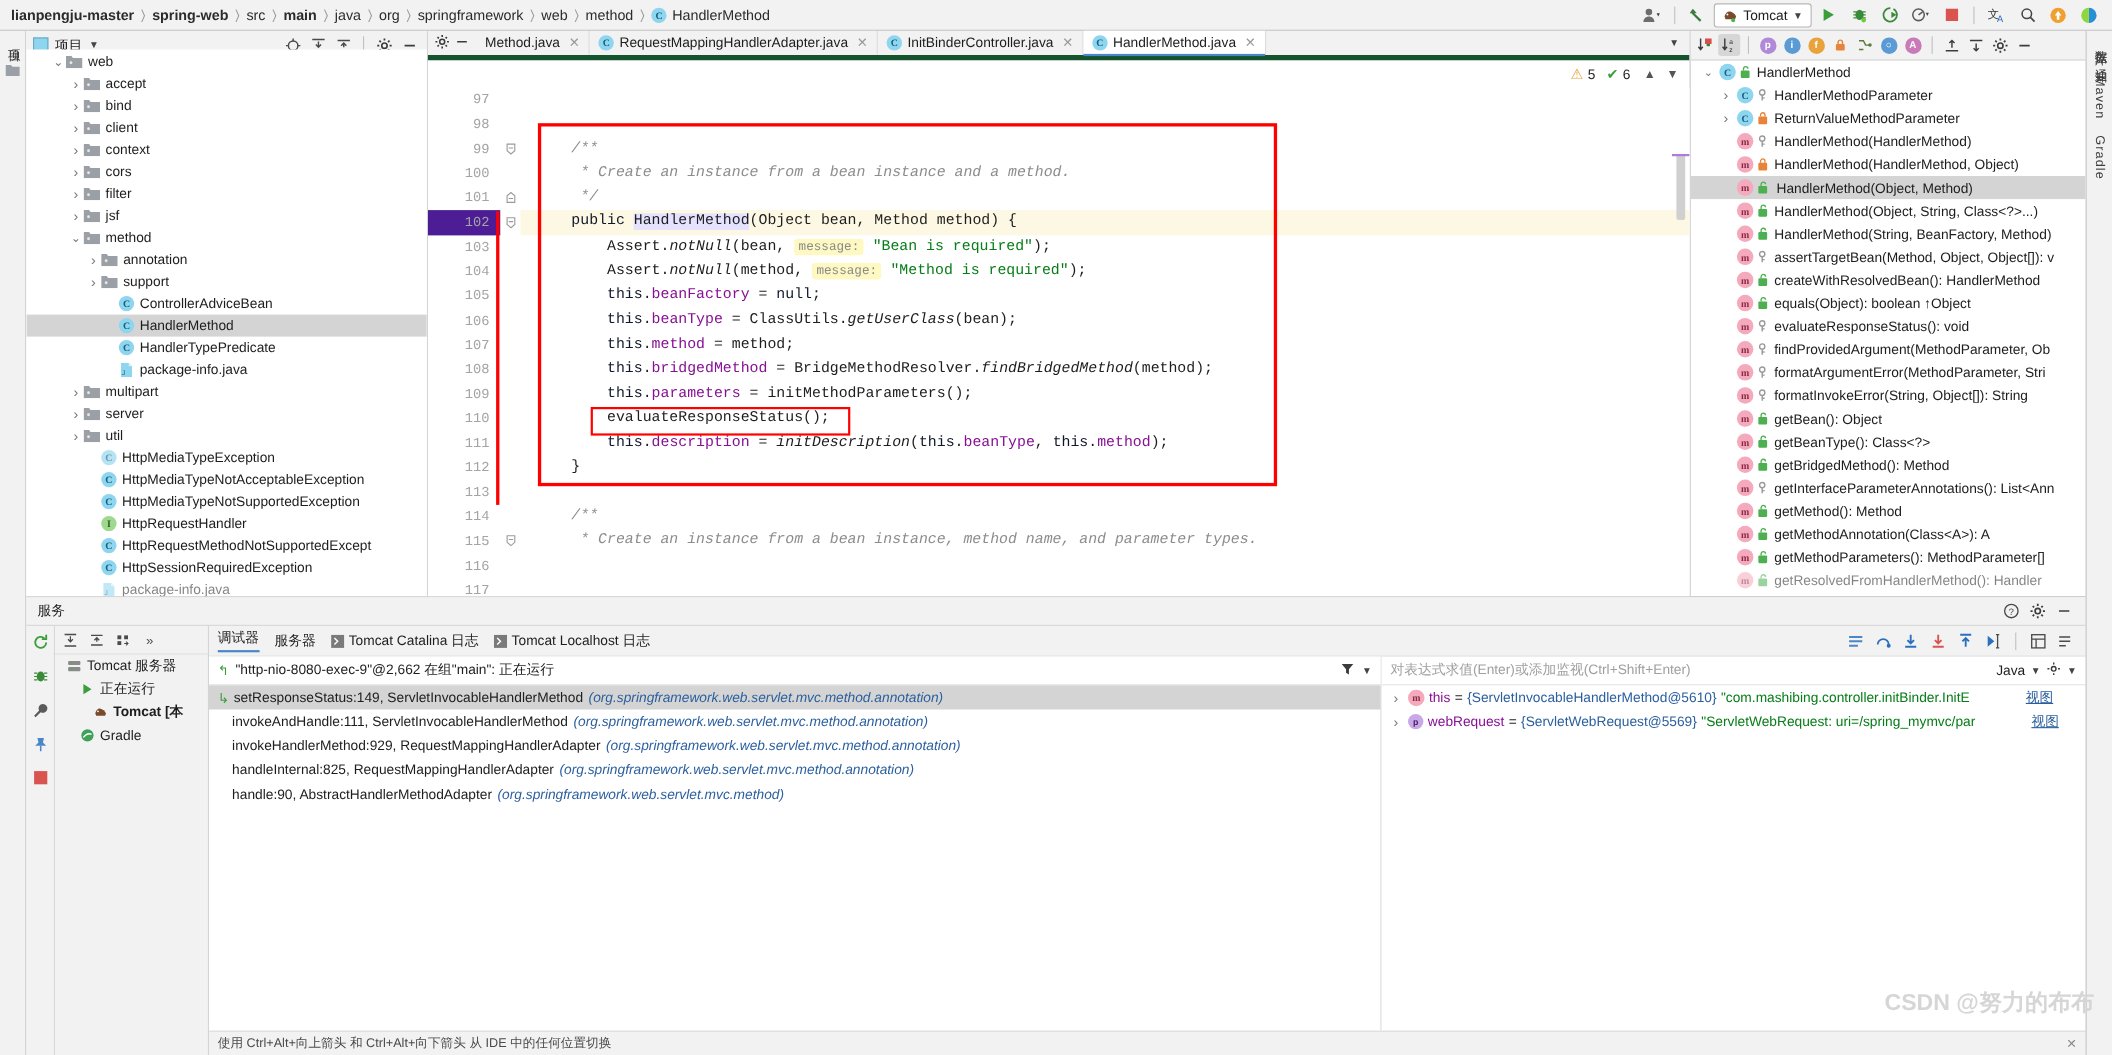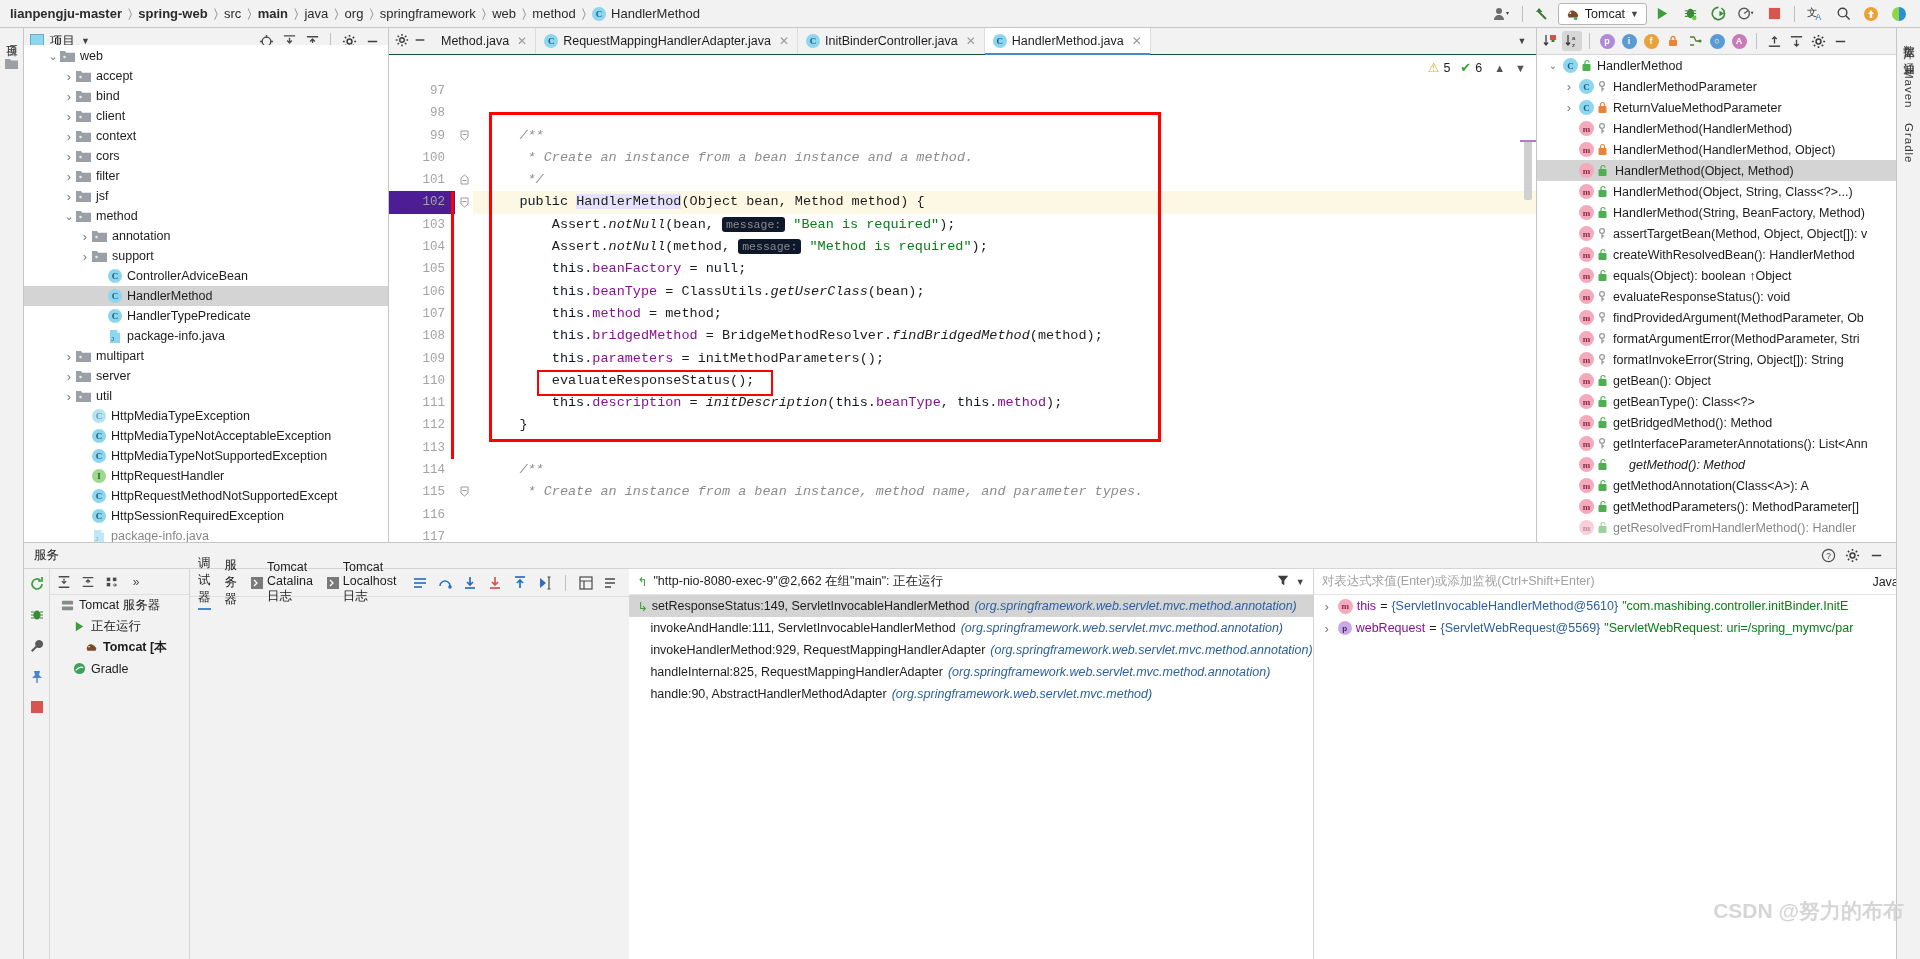--- a/index.html
+++ b/index.html
@@ -59,21 +59,21 @@
   .hicon { width: 20px; height: 20px; display: flex; align-items: center; justify-content: center; cursor: pointer; color: #4a4a4a; }
   .tree { flex: 1; overflow: hidden; padding-top: 1px; position: relative; background: #fff; }
   .trow { height: 20px; display: flex; align-items: center; font-size: 12.5px; white-space: nowrap; cursor: pointer; }
   .trow.sel { background: #d4d4d4; }
   .chev { width: 14px; text-align: center; color: #7a7a7a; font-size: 10px; flex: none; }
   .folder { width: 15px; height: 12px; margin-right: 5px; flex: none; position: relative;}
   .folder svg { display:block; }
 
   
   .editor-col { flex: 1; display: flex; flex-direction: column; min-width: 0; background: #fff; }
-  .tabbar { height: 27px; display: flex; align-items: stretch; background: #f2f2f2; border-bottom: 1px solid #14532d; flex: none; }
+  .tabbar { height: 27px; display: flex; align-items: stretch; background: #f2f2f2; border-bottom: 5px solid #14532d; flex: none; }
   .tab { display: flex; align-items: center; gap: 5px; padding: 0 8px; font-size: 12.5px; border-right: 1px solid #dcdcdc; cursor: pointer; white-space: nowrap; position: relative; }
   .tab.active { background: #fff; }
   .tab.active::after { content:''; position: absolute; left:0; right:0; bottom:-1px; height:2px; background:#4a86c8; }
   .tabx { color: #999; font-size: 12px; margin-left: 3px; }
   .tabbar-right { margin-left: auto; display: flex; align-items: center; padding: 0 4px; gap: 2px; }
 
   .inspect-strip { height: 25px; display: flex; align-items: center; justify-content: flex-end; padding-right: 10px; gap: 4px; font-size: 12.5px; background: #fff; flex:none;}
   .warn-tri { color: #e8a33d; font-size: 13px; }
   .code-area { flex: 1; display: flex; position: relative; overflow: hidden; background: #fff; }
   .gutter { width: 66px; background: #fff; flex: none; position: relative; }
@@ -84,21 +84,21 @@
   .code { flex: 1; position: relative; overflow: hidden; font-family: "Liberation Mono", monospace; font-size: 13.5px; }
   .cl { height: 22.3px; line-height: 22.3px; white-space: pre; padding-left: 14px; }
   .cl.cur { background: #fdf8e3; }
   .kw { color: #0f172a; }
   .cls { color: #1d1d1d; }
   .fld { color: #871094; }
   .str { color: #067d17; }
   .cmt { color: #8c8c8c; font-style: italic; }
   .mtd { color: #1d1d1d; font-style: italic; }
   .hl-type { background: #e4e2ff; }
-  .hint { background:#0f172a; color:#8a8a8a; font-size:11.5px; padding:1px 4px; border-radius:3px; font-style:normal;}
+  .hint { background:#fef9c3; color:#8a8a8a; font-size:11.5px; padding:1px 4px; border-radius:3px; font-style:normal;}
   .anno { color:#8c8c8c; font-style:italic; text-decoration:underline;}
   .redbox { position: absolute; border: 3px solid #ff0000; pointer-events: none; }
   .scroll-thumb { position:absolute; background:#d0d0d0; border-radius:2px;}
   .mark-purple { position:absolute; height:2px; background:#b07ad6;}
 
   
   .struct-panel { width: 360px; background: #fff; border-left: 1px solid #c6c6c6; display: flex; flex-direction: column; flex:none;}
   .struct-toolbar { height: 27px; display: flex; align-items: center; gap: 2px; background: #f2f2f2; border-bottom: 1px solid #d4d4d4; padding: 0 3px; flex:none;}
   .sbtn { width: 20px; height: 20px; display: flex; align-items: center; justify-content: center; cursor: pointer; border-radius: 3px; font-size: 11px;}
   .sbtn.on { background: #d6d6d6; }
@@ -112,21 +112,21 @@
 
   
   .services { height: 417px; display: flex; flex-direction: column; background: #f2f2f2; border-top: 1px solid #c6c6c6; flex:none;}
   .svc-head { height: 26px; display: flex; align-items: center; padding: 0 10px; font-size: 12.5px; border-bottom: 1px solid #d4d4d4; background:#f2f2f2;}
   .svc-head-right { margin-left:auto; display:flex; align-items:center; gap:4px;}
   .svc-body { flex: 1; display: flex; min-height: 0; }
   .svc-rail { width: 26px; background: #f2f2f2; display: flex; flex-direction: column; align-items: center; gap: 12px; padding-top: 7px; border-right:1px solid #d8d8d8;}
   .svc-left { width: 140px; background: #f2f2f2; border-right: 1px solid #d4d4d4; }
   .svc-tools { height:26px; display:flex; align-items:center; gap:4px; padding:0 4px; border-bottom:1px solid #e0e0e0;}
   .svc-item { height: 21px; display: flex; align-items: center; gap: 5px; font-size: 12.5px; padding-left: 6px; cursor:pointer; white-space:nowrap;}
-  .svc-main { flex: 1; display: flex; min-width: 0; }
+  .svc-main { flex: 1; display: flex; flex-direction: column; min-width: 0; }
   .dbg-tabs { height: 28px; display: flex; align-items: center; gap: 14px; padding: 0 8px; background: #f2f2f2; border-bottom:1px solid #dedede;}
   .dtab { font-size: 12.5px; cursor: pointer; display:flex; align-items:center; gap:4px;}
   .dtab.active { font-weight: normal; border-bottom: 2px solid #4a86c8; padding-bottom: 2px;}
   .dtools { margin-left:auto; display:flex; align-items:center; gap:5px;}
   .frames-split { flex: 1; display: flex; min-height: 0; }
   .frames { flex: 1; background: #fff; border-right: 1px solid #d4d4d4; display:flex; flex-direction:column; min-width:0;}
   .frames-head { height: 26px; display: flex; align-items: center; padding: 0 8px; gap:6px; font-size: 12.5px; border-bottom:1px solid #e4e4e4; background:#fff;}
   .frames-head-right{margin-left:auto;display:flex;gap:6px;align-items:center;}
   .frame-row { height: 22px; display: flex; align-items: center; font-size: 12.5px; padding-left: 8px; white-space: nowrap; cursor:pointer;}
   .frame-row.sel { background: #d4d4d4; }
@@ -935,21 +935,21 @@
               <span style="margin-left: 2px;">getInterfaceParameterAnnotations(): List&lt;Ann</span>
             </div>
             <div class="srow">
               <span style="width: 22px; flex: 0 0 auto;"></span>
               <span class="chev"></span>
               <span class="micon">m</span>
               <span class="vis"><svg width="11" height="13" viewBox="0 0 11 13">
                   <rect x="1.5" y="5" width="8" height="7" rx="1" fill="#4caf50"></rect>
                   <path d="M4 5V3.5a2 2 0 0 1 4 0" stroke="#4caf50" stroke-width="1.2" fill="none"></path>
                 </svg></span>
-              <span style="margin-left: 18px; font-style: italic;">getMethod(): Method</span>
+              <span style="margin-left: 2px;">getMethod(): Method</span>
             </div>
             <div class="srow">
               <span style="width: 22px; flex: 0 0 auto;"></span>
               <span class="chev"></span>
               <span class="micon">m</span>
               <span class="vis"><svg width="11" height="13" viewBox="0 0 11 13">
                   <rect x="1.5" y="5" width="8" height="7" rx="1" fill="#4caf50"></rect>
                   <path d="M4 5V3.5a2 2 0 0 1 4 0" stroke="#4caf50" stroke-width="1.2" fill="none"></path>
                 </svg></span>
               <span style="margin-left: 2px;">getMethodAnnotation(Class&lt;A&gt;): A</span>

